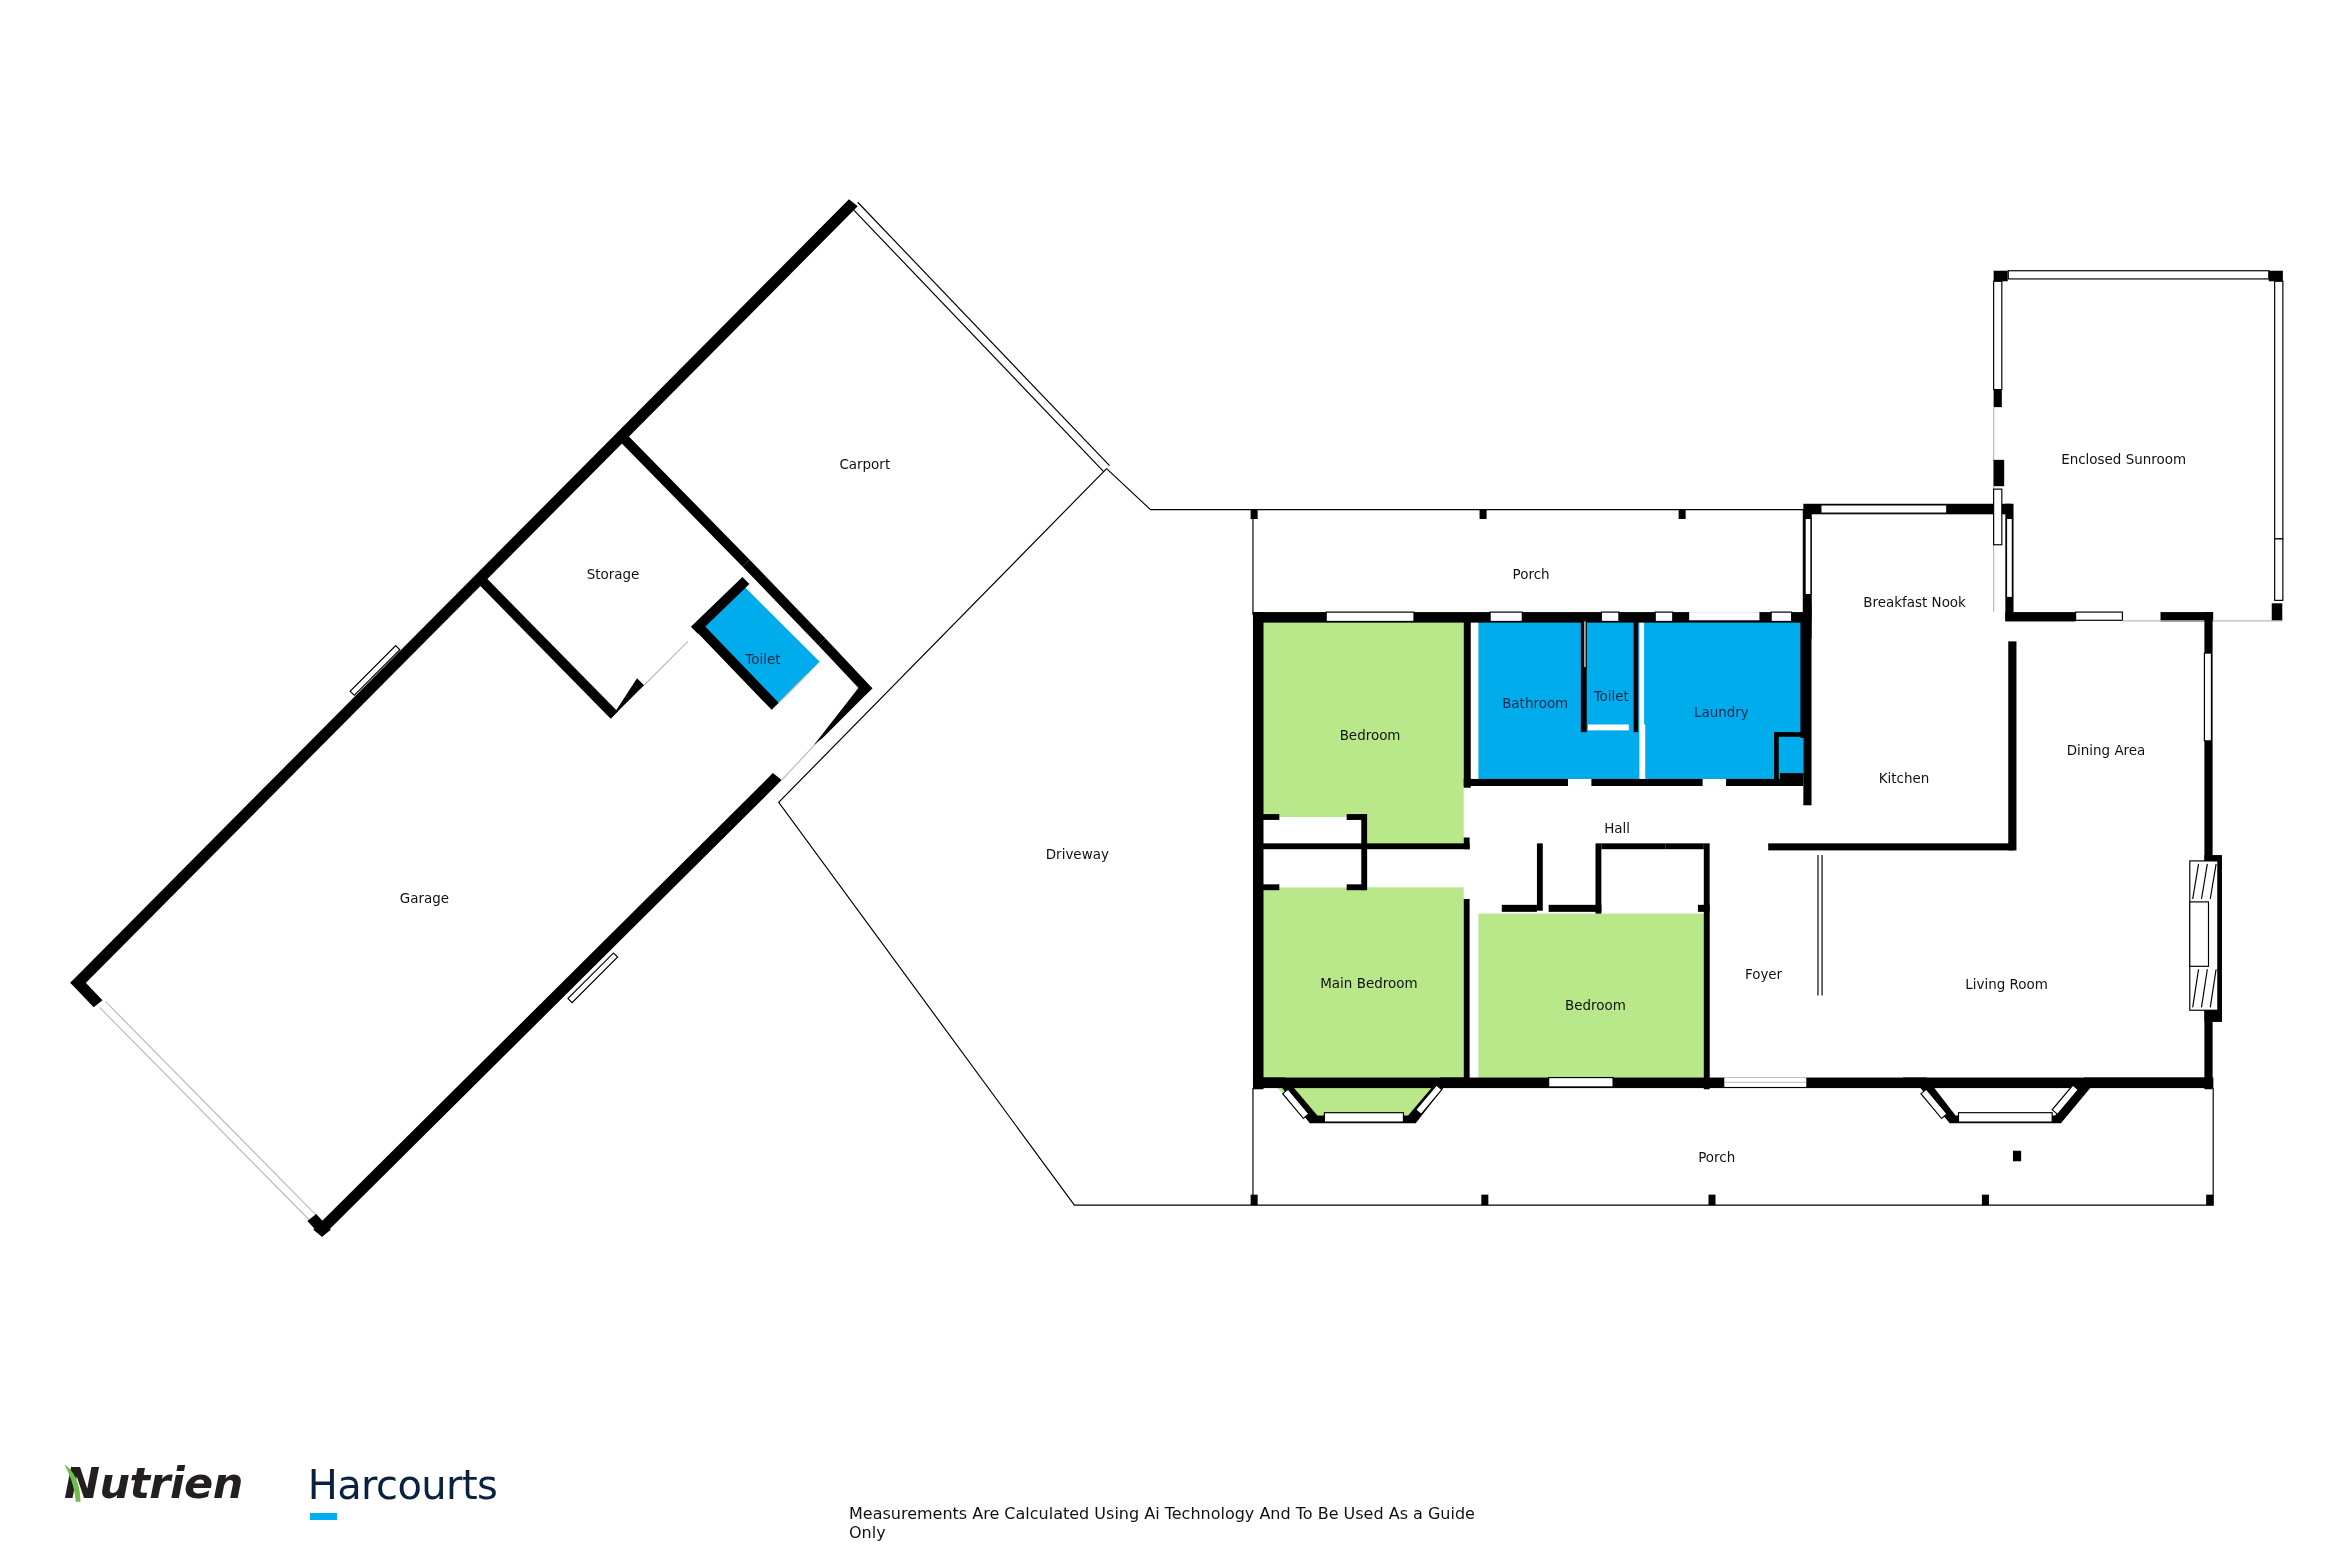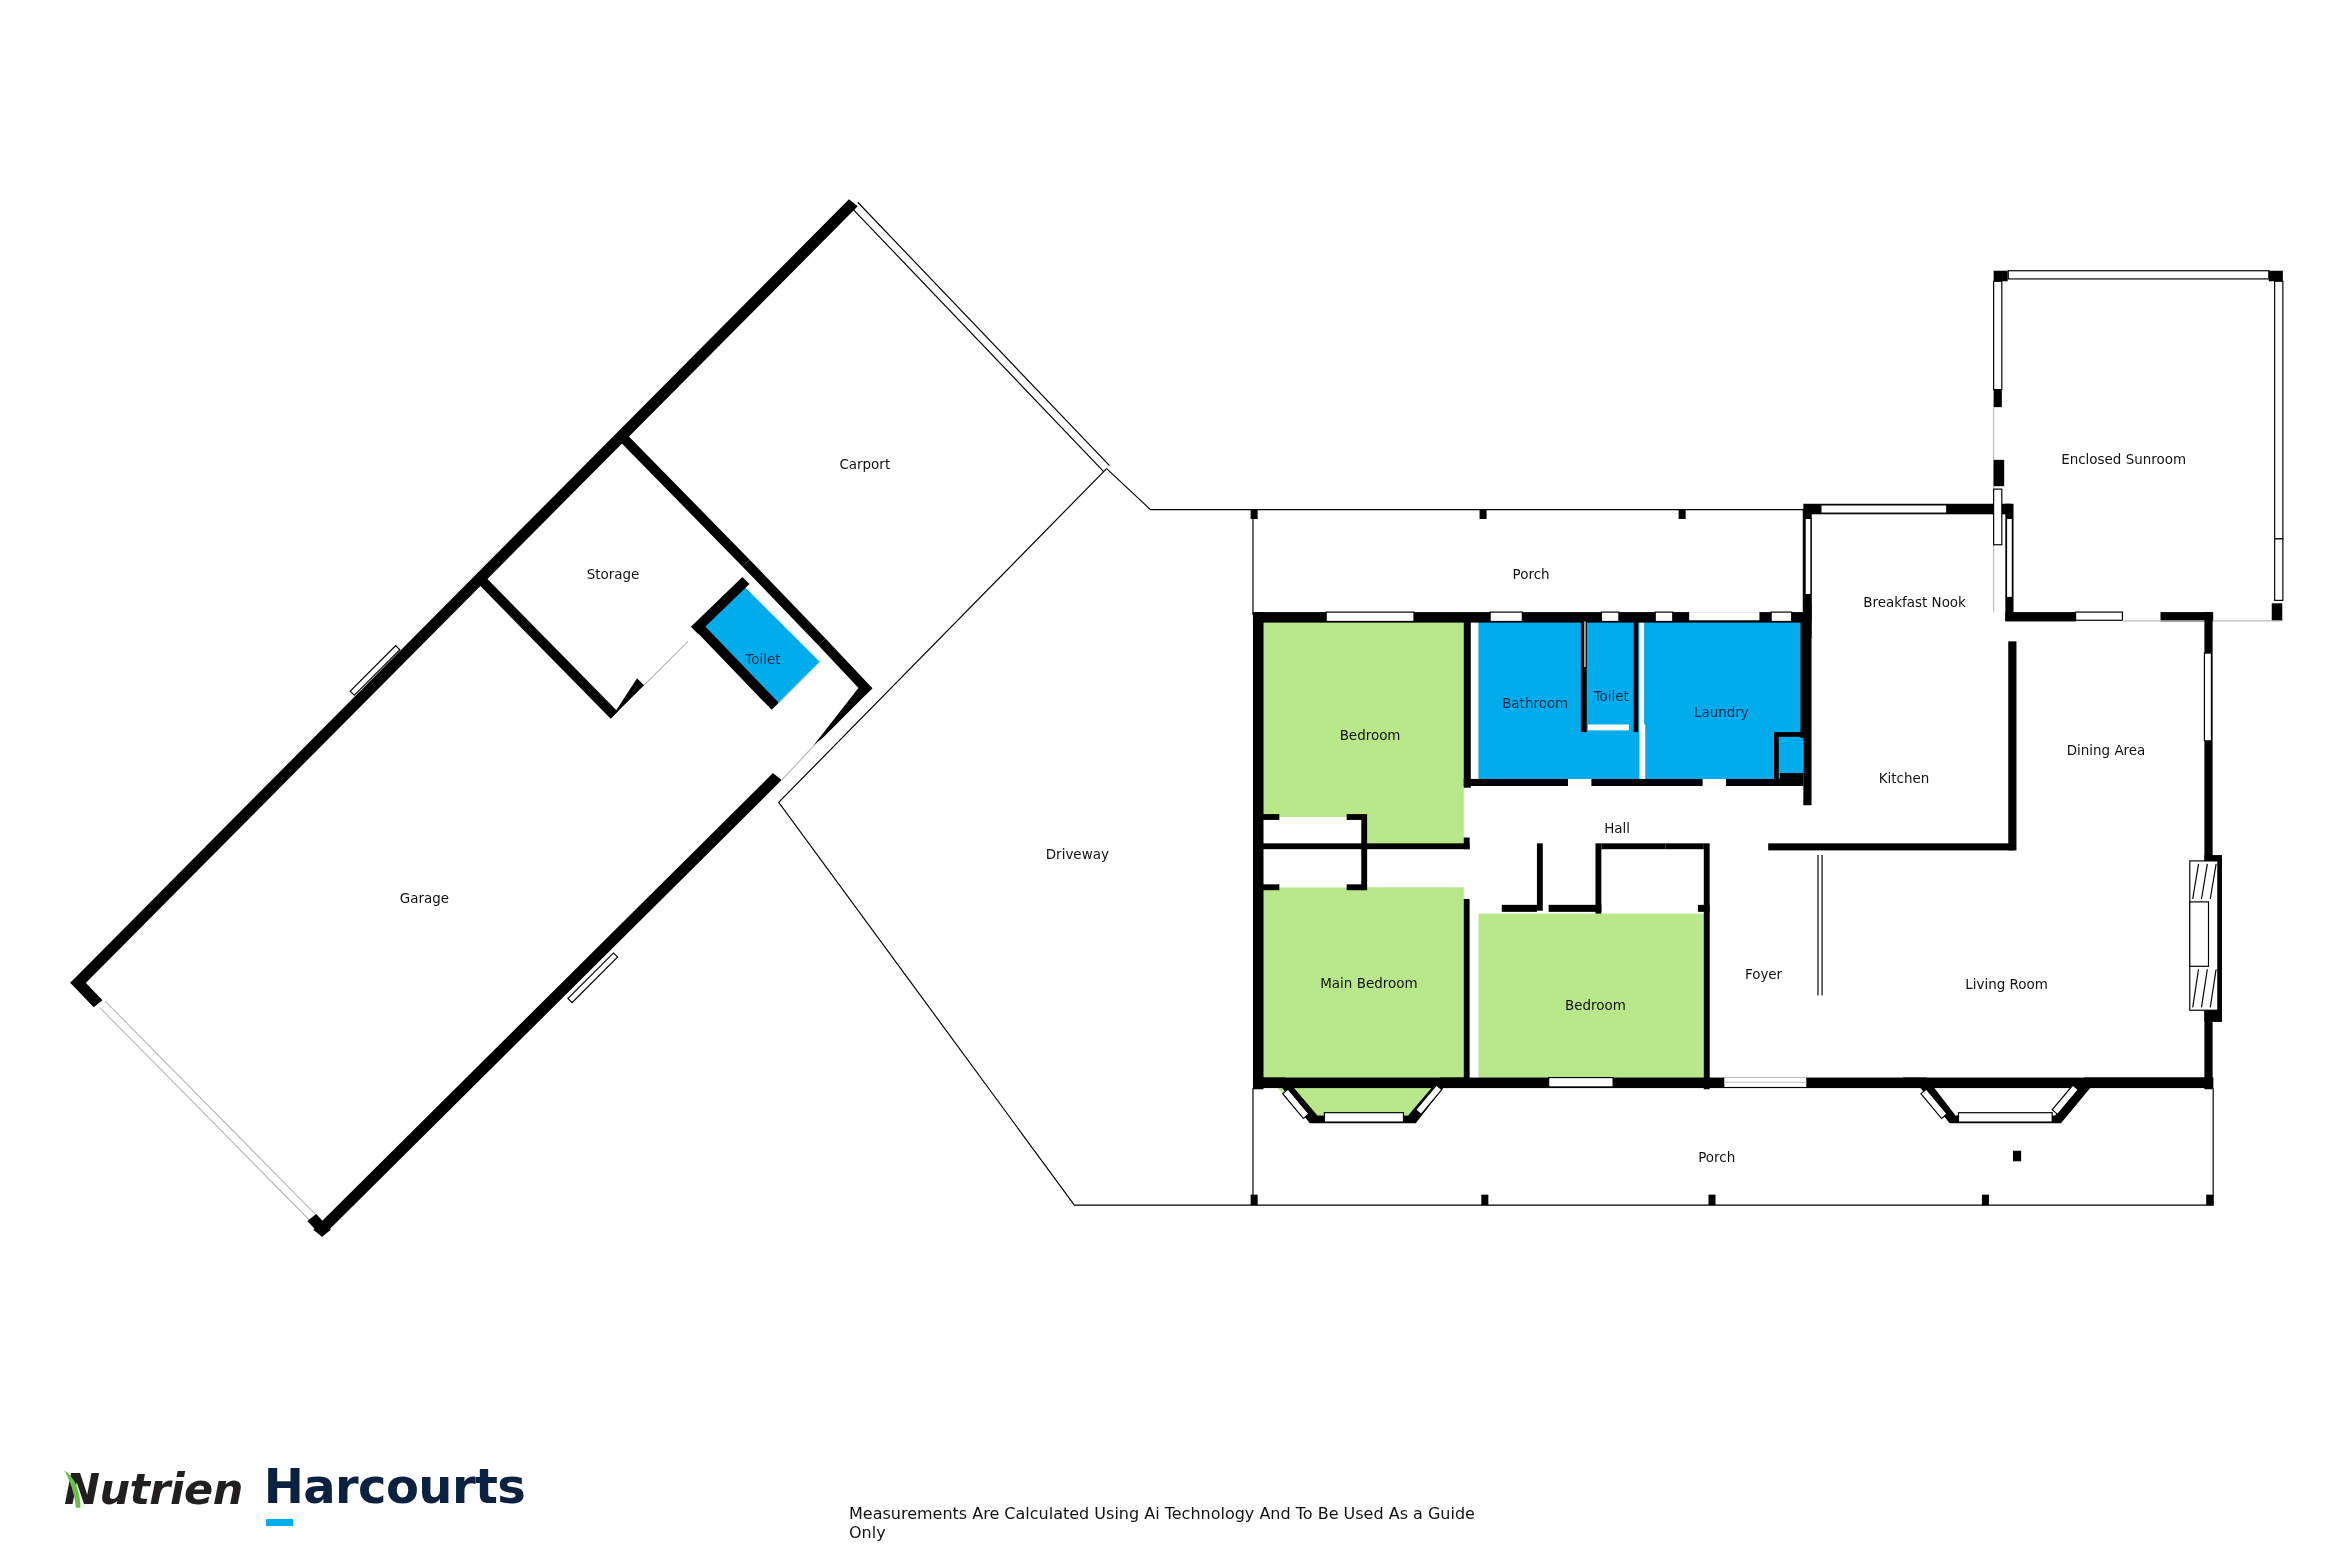--- a/index.html
+++ b/index.html
@@ -4,24 +4,24 @@
 <style>
   html, body { margin: 0; padding: 0; background: #ffffff; }
   body { width: 2342px; height: 1562px; position: relative; overflow: hidden; font-family: "Liberation Sans", sans-serif; }
   #plan { position: absolute; left: 0; top: 0; width: 2342px; height: 1562px; }
   .lbl { font-family: "DejaVu Sans", sans-serif; font-size: 23px; fill: #111111; text-anchor: middle; dominant-baseline: middle; }
   .lbl-dark { fill: #0e2a4a; }
   .wall { fill: #000000; }
   .win { fill: #ffffff; stroke: #000000; stroke-width: 2; }
   .thin { stroke: #000000; stroke-width: 2; fill: none; }
   .grey { stroke: #bbbbbb; stroke-width: 2; fill: none; }
-  .logo { position: absolute; left: 64px; top: 1458px; display: flex; align-items: flex-end; gap: 21px; }
+  .logo { position: absolute; left: 64px; top: 1458px; display: flex; align-items: flex-end; gap: 38px; }
   .logo-nutrien { font-family: "DejaVu Sans", sans-serif; font-weight: bold; font-style: italic; font-size: 43px; color: #231f20; letter-spacing: -0.6px; position: relative; }
   .logo-leaf { position: absolute; left: -1.2px; top: 3.5px; width: 21px; height: 42px; }
-  .logo-harcourts { font-family: "DejaVu Sans", sans-serif; font-weight: bold; font-size: 48px; color: #0a2240; position: relative; letter-spacing: -0.6px; }
+  .logo-harcourts { font-family: "DejaVu Sans", sans-serif; font-weight: normal; font-size: 40px; color: #0a2240; position: relative; letter-spacing: -0.6px; margin-left: 27px; }
   .harcourts-bar { position: absolute; left: 2.3px; bottom: -11.7px; width: 27px; height: 6.4px; background: #00adef; }
   .disclaimer { position: absolute; left: 849px; top: 1504px; width: 644px; text-align: left; font-family: "DejaVu Sans", sans-serif; font-size: 16px; color: #111111; }
 </style>
 </head>
 <body>
 
 <svg id="plan" viewBox="0 0 4000 2667" xmlns="http://www.w3.org/2000/svg">
 
   <g>
 

